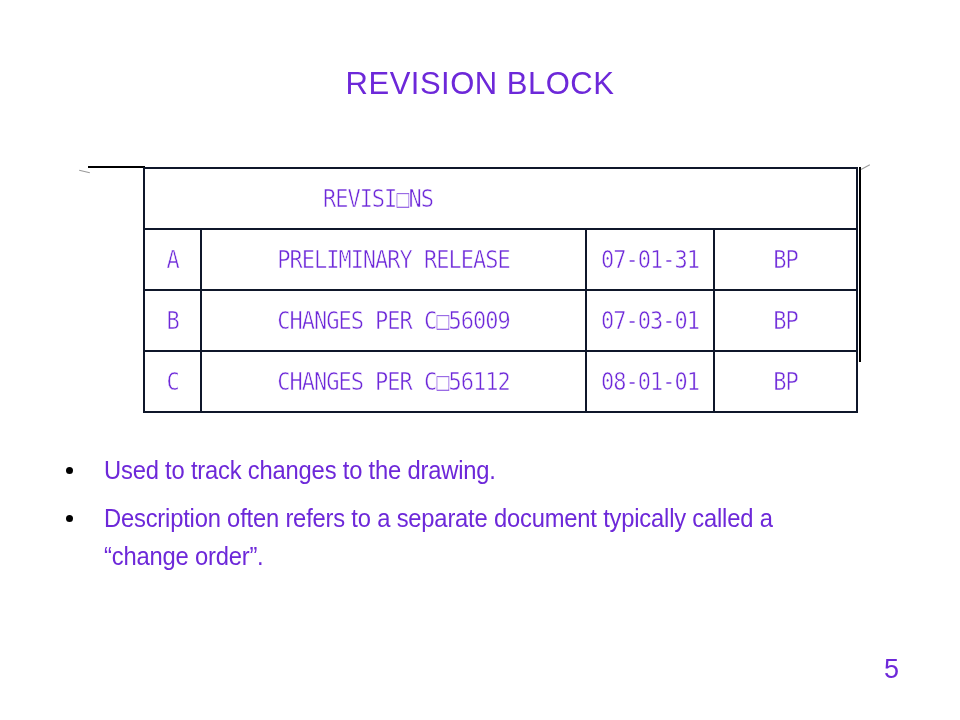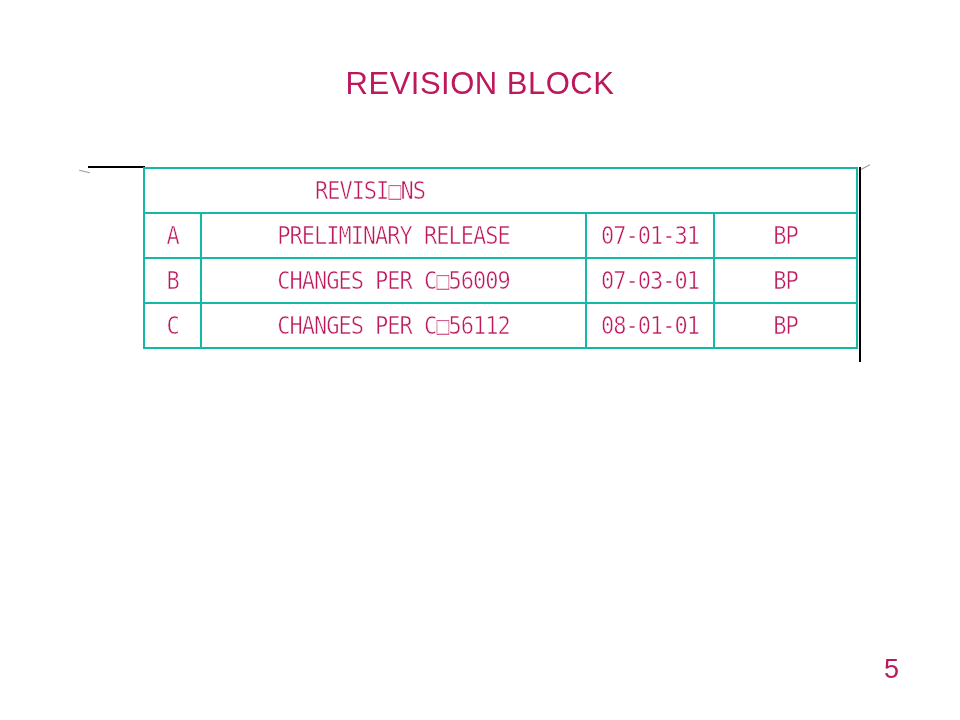--- a/index.html
+++ b/index.html
@@ -1,18 +1,18 @@
 <!DOCTYPE html>
 <html><head>
 <meta charset="utf-8">
 <style>
   html,body { margin:0; padding:0; background:#ffffff; }
   .slide {
     position:relative; width:960px; height:720px;
-    background:#ffffff; color:#be185d; overflow:hidden;
+    background:#ffffff; color:#6d28d9; overflow:hidden;
     font-family:"Liberation Sans", sans-serif;
   }
 
   
   .title {
     position:absolute; top:66px; left:0; width:100%;
     text-align:center; font-size:31px; letter-spacing:0.5px;
     font-weight:400;
   }
 
@@ -23,21 +23,21 @@
     display:inline-block; transform:scaleY(1.15);
     -webkit-text-stroke:0.5px #ffffff;
   }
 
   
   .rev-table {
     position:absolute; left:143px; top:167px; width:713px;
     border-collapse:collapse; table-layout:fixed;
   }
   .rev-table td {
-    border:2px solid #14b8a6; height:35px; padding:4px;
+    border:2px solid #0f172a; height:35px; padding:12px;
     text-align:center; vertical-align:middle; overflow:hidden;
   }
   .hdr-inner { width:442px; text-align:center; }
 
   
   .ext-left  { position:absolute; left:88px;  top:166px; width:57px;  height:2px; background:#000; }
   .tick-left { position:absolute; left:79px;  top:171px; width:11px;  height:1px; background:#9a9a9a; transform:rotate(14deg); }
   .ext-right { position:absolute; left:859px; top:167px; width:2px;   height:195px; background:#000; }
   .tick-right{ position:absolute; left:861px; top:169px; width:10px;  height:1px; background:#9a9a9a; transform:rotate(-28deg); transform-origin:left center; }
 
@@ -97,17 +97,30 @@
           <td><span class="cad cad-o">C</span></td>
           <td><span class="cad cad-o">CHANGES PER C□56112</span></td>
           <td><span class="cad cad-o">08-01-01</span></td>
           <td><span class="cad cad-o">BP</span></td>
         </tr>
       </tbody>
     </table>
   </div>
 
   <div class="bullets">
+    <div class="bullet">
+      <span class="dot"></span>
+      <div class="btext">
+        <div>Used to track changes to the drawing.</div>
+      </div>
+    </div>
+    <div class="bullet">
+      <span class="dot"></span>
+      <div class="btext">
+        <div>Description often refers to a separate document typically called a</div>
+        <div>“change order”.</div>
+      </div>
+    </div>
   </div>
 
   <div class="page-num">5</div>
 
 </div>
 
 </body></html>

